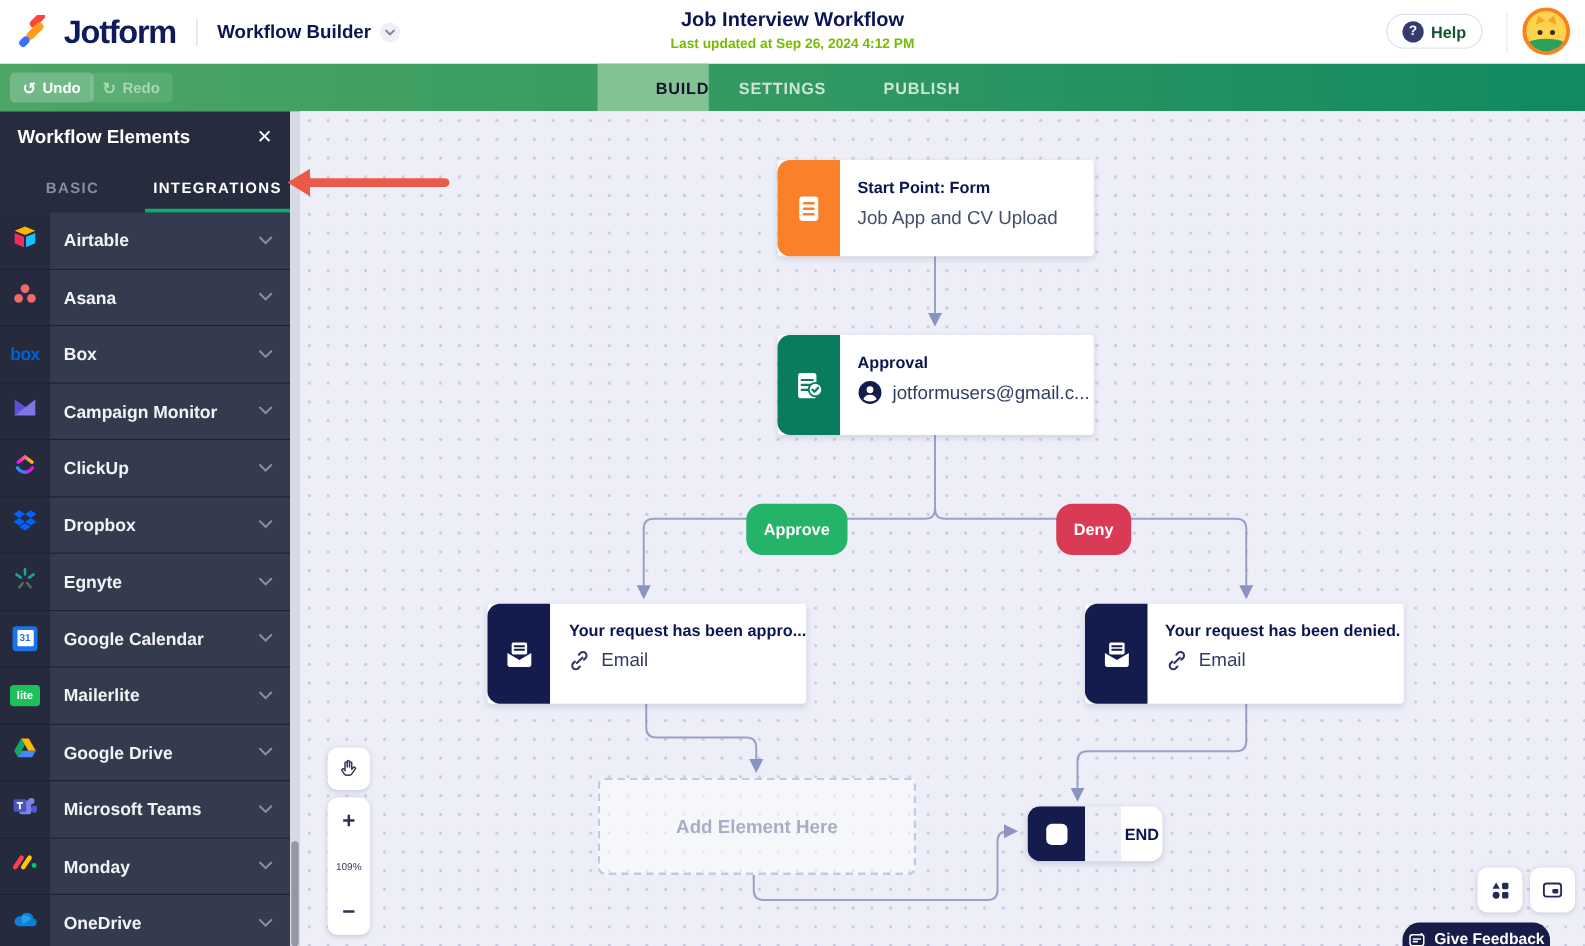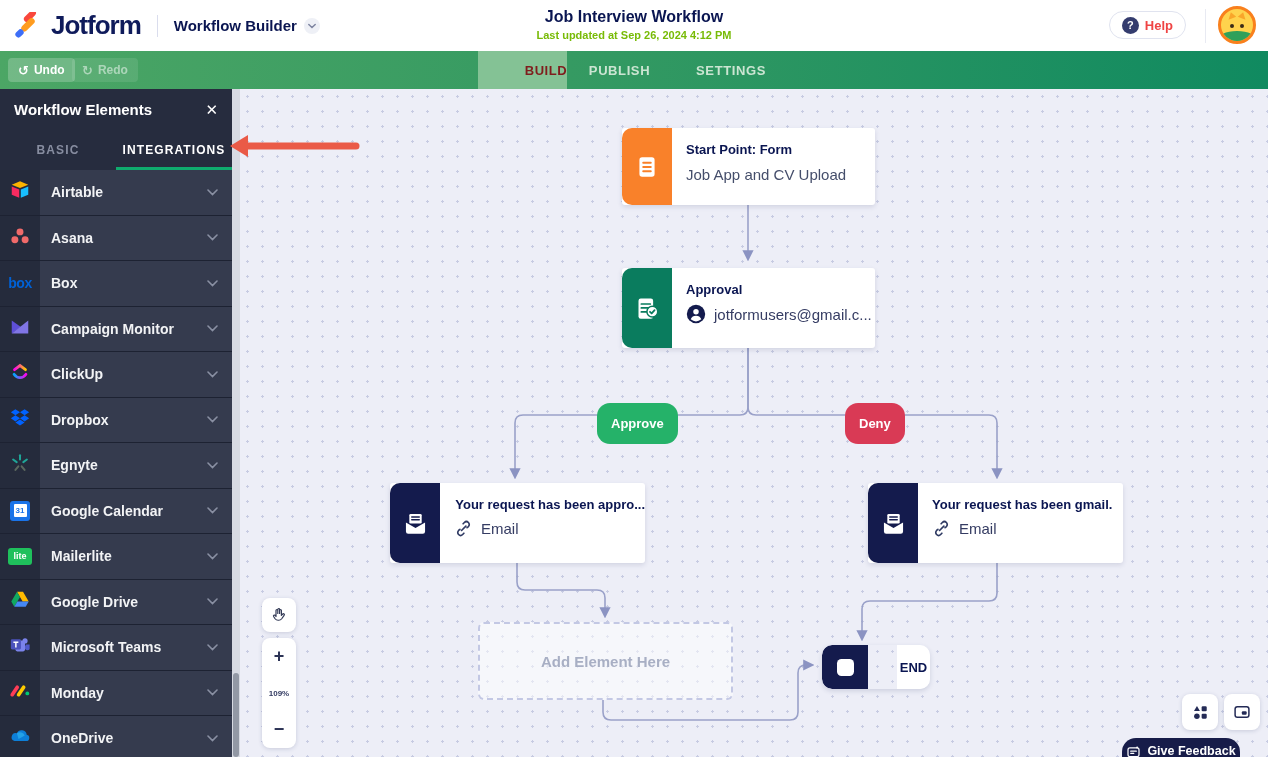--- a/index.html
+++ b/index.html
@@ -12,36 +12,36 @@
   .logo-text { font-size:26px; font-weight:800; color:#0f1b5b; letter-spacing:-1px; }
   .hdr-divider { width:1px; height:22px; background:#dadded; margin:0 6px; }
   .product { display:flex; align-items:center; gap:7px; cursor:pointer; }
   .product-label { font-size:15px; font-weight:700; color:#0a1551; }
   .chev-circle { width:16px; height:16px; border-radius:50%; background:#eef0f6; display:flex; align-items:center; justify-content:center; }
   .title-block { position:absolute; left:0; right:0; top:8px; text-align:center; pointer-events:none; }
   .wf-title { font-size:16px; font-weight:800; color:#0a1551; }
   .wf-sub { margin-top:3px; font-size:11px; font-weight:700; color:#78bb07; }
   .help-btn { position:absolute; right:82px; top:11px; height:28px; display:flex; align-items:center; gap:6px; padding:0 12px; border:1px solid #e0e3ef; border-radius:15px; background:#fff; cursor:pointer; }
   .help-q { width:17px; height:17px; border-radius:50%; background:#343c6e; color:#fff; font-size:11px; font-weight:800; display:flex; align-items:center; justify-content:center; }
-  .help-label { font-size:13px; font-weight:700; color:#ef4444; }
+  .help-label { font-size:13px; font-weight:700; color:#14532d; }
   .hdr-vline { position:absolute; right:62px; top:9px; width:1px; height:34px; background:#e8eaf2; }
   .avatar { position:absolute; right:12px; top:6px; width:38px; height:38px; border-radius:50%; border:3px solid #f9801d; background:#ffd34d; overflow:hidden; cursor:pointer; }
   .avatar .ears { position:absolute; top:3px; left:6px; width:20px; height:8px; }
   .avatar .eye { position:absolute; width:4px; height:4px; border-radius:50%; background:#3a2c17; top:15px; }
   .avatar .shirt { position:absolute; left:-4px; bottom:-8px; width:40px; height:18px; border-radius:50% 50% 0 0; background:#2fa05a; }
 
   
   #toolbar { position:absolute; left:0; top:51px; width:1268px; height:38px; background:linear-gradient(90deg,#4ca665 0%,#359a62 45%,#108a60 100%); }
   .tb-btn { position:absolute; top:7px; height:24px; display:flex; align-items:center; gap:5px; padding:0 10px; border-radius:4px; font-size:12px; font-weight:700; color:#fff; cursor:pointer; }
   #undo-btn { left:8px; background:rgba(255,255,255,.22); }
   #redo-btn { left:72px; background:rgba(255,255,255,.10); color:rgba(255,255,255,.5); }
   .tb-icon { font-size:13px; line-height:1; }
   .tb-tabs { position:absolute; left:478px; top:0; height:38px; display:flex; }
   .tb-tab { height:38px; display:flex; align-items:center; justify-content:center; font-size:13px; font-weight:700; letter-spacing:.6px; color:#cbe5d2; cursor:pointer; }
-  .tb-tab.active { background:#84c295; color:#7f1d1d;padding-left:47px; }
+  .tb-tab.active { background:#84c295; color:#0f172a;padding-left:47px; }
   .tb-tab.t-build { width:89px; } .tb-tab.t-settings { width:118px; } .tb-tab.t-publish { width:105px; }
 
   
   #sidebar { position:absolute; left:0; top:89px; width:240px; height:744px; background:#262c3e; }
   .sb-content { position:absolute; left:0; top:0; width:232px; height:668px; overflow:hidden; }
   .sb-header { height:41px; display:flex; align-items:center; padding:0 14px; }
   .sb-title { font-size:15px; font-weight:700; color:#fff; }
   .sb-close { margin-left:auto; color:#fff; font-size:15px; cursor:pointer; line-height:1; }
   .sb-tabs { position:relative; height:40px; display:flex; }
   .sb-tab { width:50%; display:flex; align-items:center; justify-content:center; font-size:12px; font-weight:700; letter-spacing:1.1px; color:#878da0; cursor:pointer; }
@@ -87,21 +87,21 @@
 
   #node-end { position:absolute; left:582px; top:556px; height:44px; display:flex; border-radius:10px; box-shadow:0 2px 5px rgba(40,50,100,.16); cursor:pointer; overflow:hidden;gap:29px; }
   .end-navy { width:46px; background:#141b4d; display:flex; align-items:center; justify-content:center; border-radius:10px 0 0 10px; }
   .end-sq { width:17px; height:17px; background:#fff; border-radius:4.5px; }
   .end-label { width:33px; background:#fff; display:flex; align-items:center; justify-content:center; font-size:13px; font-weight:800; color:#0a1551; }
 
   .zoom-btn { position:absolute; background:#fff; border-radius:8px; box-shadow:0 1px 4px rgba(40,50,100,.18); display:flex; align-items:center; justify-content:center; cursor:pointer; }
   #pan-btn { left:22px; top:509px; width:34px; height:34px; }
   #zoom-panel { position:absolute; left:22px; top:549px; width:34px; height:110px; background:#fff; border-radius:8px; box-shadow:0 1px 4px rgba(40,50,100,.18); display:flex; flex-direction:column; }
   .zp-cell { flex:1; display:flex; align-items:center; justify-content:center; cursor:pointer; font-size:18px; font-weight:700; color:#2c3355; }
-  .zp-level { flex:1; display:flex; align-items:center; justify-content:center; font-size:8px; font-weight:700; color:#343c63; cursor:default; }
+  .zp-level { flex:1; display:flex; align-items:center; justify-content:center; font-size:8px; font-weight:400; color:#343c63; cursor:default; }
 
   #corner-btn-1 { left:942px; top:605px; width:36px; height:36px; }
   #corner-btn-2 { left:984px; top:605px; width:36px; height:36px; }
 
   #feedback-btn { position:absolute; left:882px; top:649px; width:118px; height:34px; background:#171c49; border-radius:14px 14px 0 0; display:flex; align-items:flex-start; justify-content:center; gap:6px; padding-top:6px; color:#fff; font-size:12.5px; font-weight:700; cursor:pointer; }
 
   #red-arrow { position:absolute; left:228px; top:133px; z-index:30; pointer-events:none; }
 </style>
 </head>
 <body>
@@ -154,22 +154,22 @@
     <div class="tb-btn" id="undo-btn">
       <span class="tb-icon">↺</span>
       <span>Undo</span>
     </div>
     <div class="tb-btn" id="redo-btn">
       <span class="tb-icon">↻</span>
       <span>Redo</span>
     </div>
     <div class="tb-tabs">
       <div class="tb-tab t-build active">BUILD</div>
+      <div class="tb-tab t-settings">SETTINGS</div>
       <div class="tb-tab t-publish">PUBLISH</div>
-      <div class="tb-tab t-settings">SETTINGS</div>
     </div>
   </div>
 
   <div id="sidebar">
     <div class="sb-content">
       <div class="sb-header">
         <span class="sb-title">Workflow Elements</span>
         <span class="sb-close">✕</span>
       </div>
       <div class="sb-tabs">
@@ -516,21 +516,21 @@
 
     <div class="node" id="node-email-denied">
       <div class="node-iconblock nb-navy">
         <svg width="27" height="27" viewBox="0 0 24 24">
             <rect x="6.5" y="3.5" width="11" height="8.5" rx="1.2" fill="#fff"></rect>
             <path d="M8.7 6.2h6.6M8.7 8.7h6.6" stroke="#141b4d" stroke-width="1.4" stroke-linecap="round"></path>
             <path d="M3.5 11l8.5 5 8.5-5v8a2 2 0 0 1-2 2h-13a2 2 0 0 1-2-2z" fill="#fff"></path>
           </svg>
       </div>
       <div class="node-body">
-        <div class="node-title">Your request has been gmail.</div>
+        <div class="node-title">Your request has been denied.</div>
         <div class="node-row">
           <span style="display:flex;">
             <svg width="19" height="19" viewBox="0 0 24 24" fill="none" stroke="#2f3a63" stroke-width="2.1" stroke-linecap="round">
                 <path d="M9.5 14.5l5.5-5.5"></path>
                 <path d="M11.5 6l1.6-1.6a3.6 3.6 0 0 1 5.1 5.1L16.5 11"></path>
                 <path d="M12.5 18l-1.6 1.6a3.6 3.6 0 0 1-5.1-5.1L7.5 13"></path>
               </svg>
           </span>
           <span>Email</span>
         </div>

